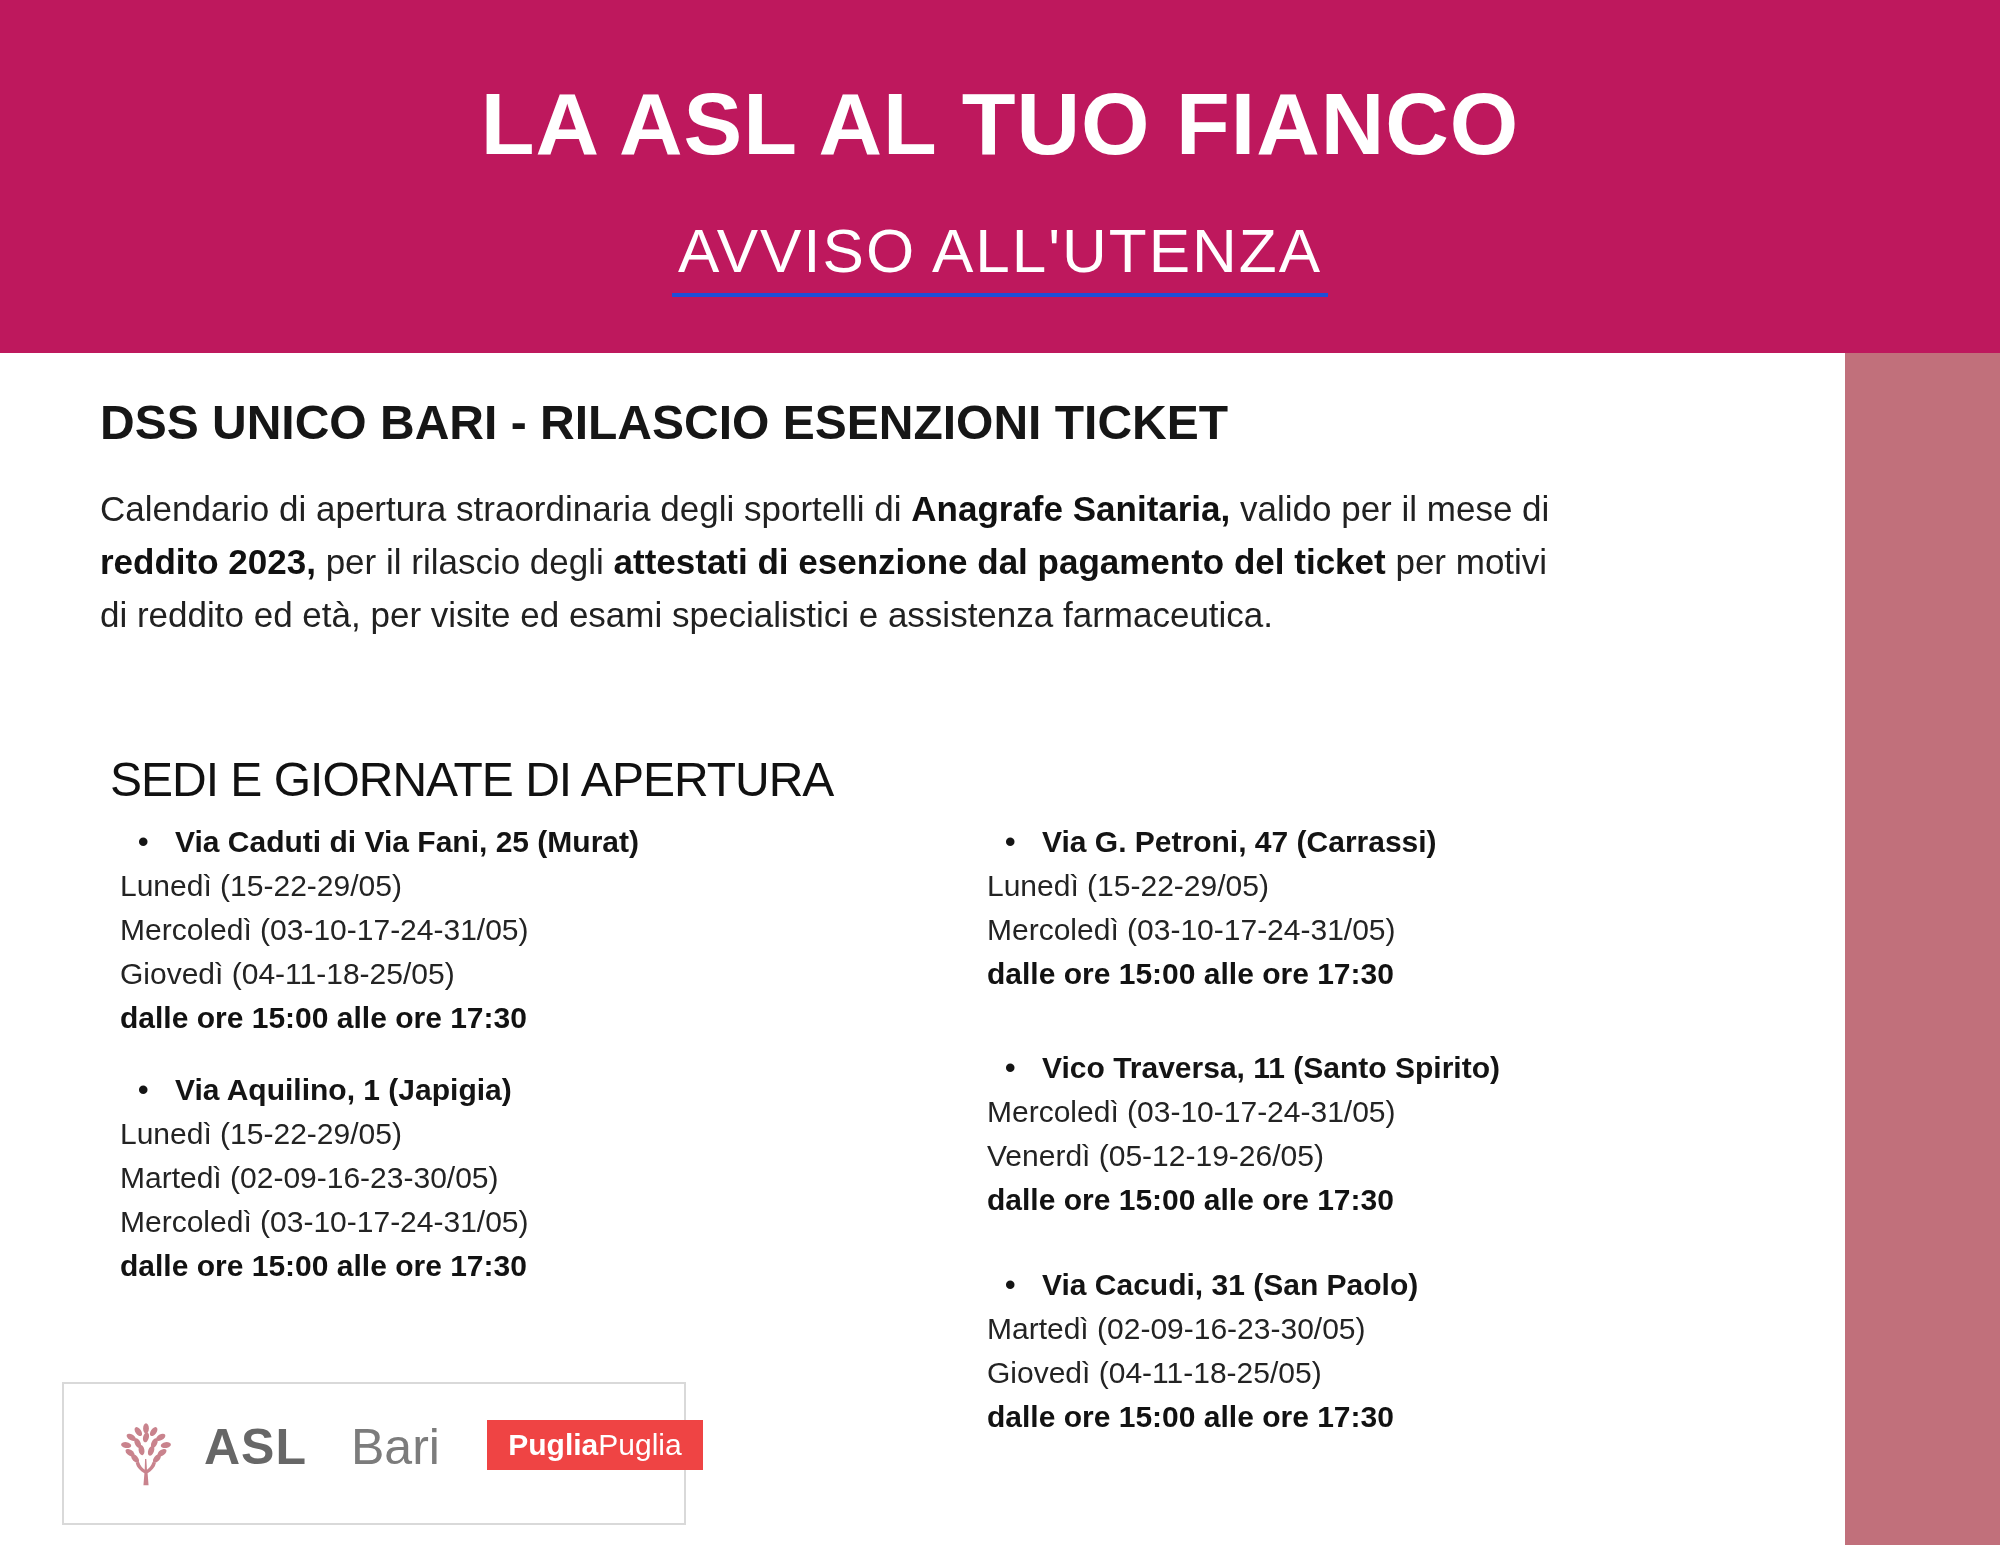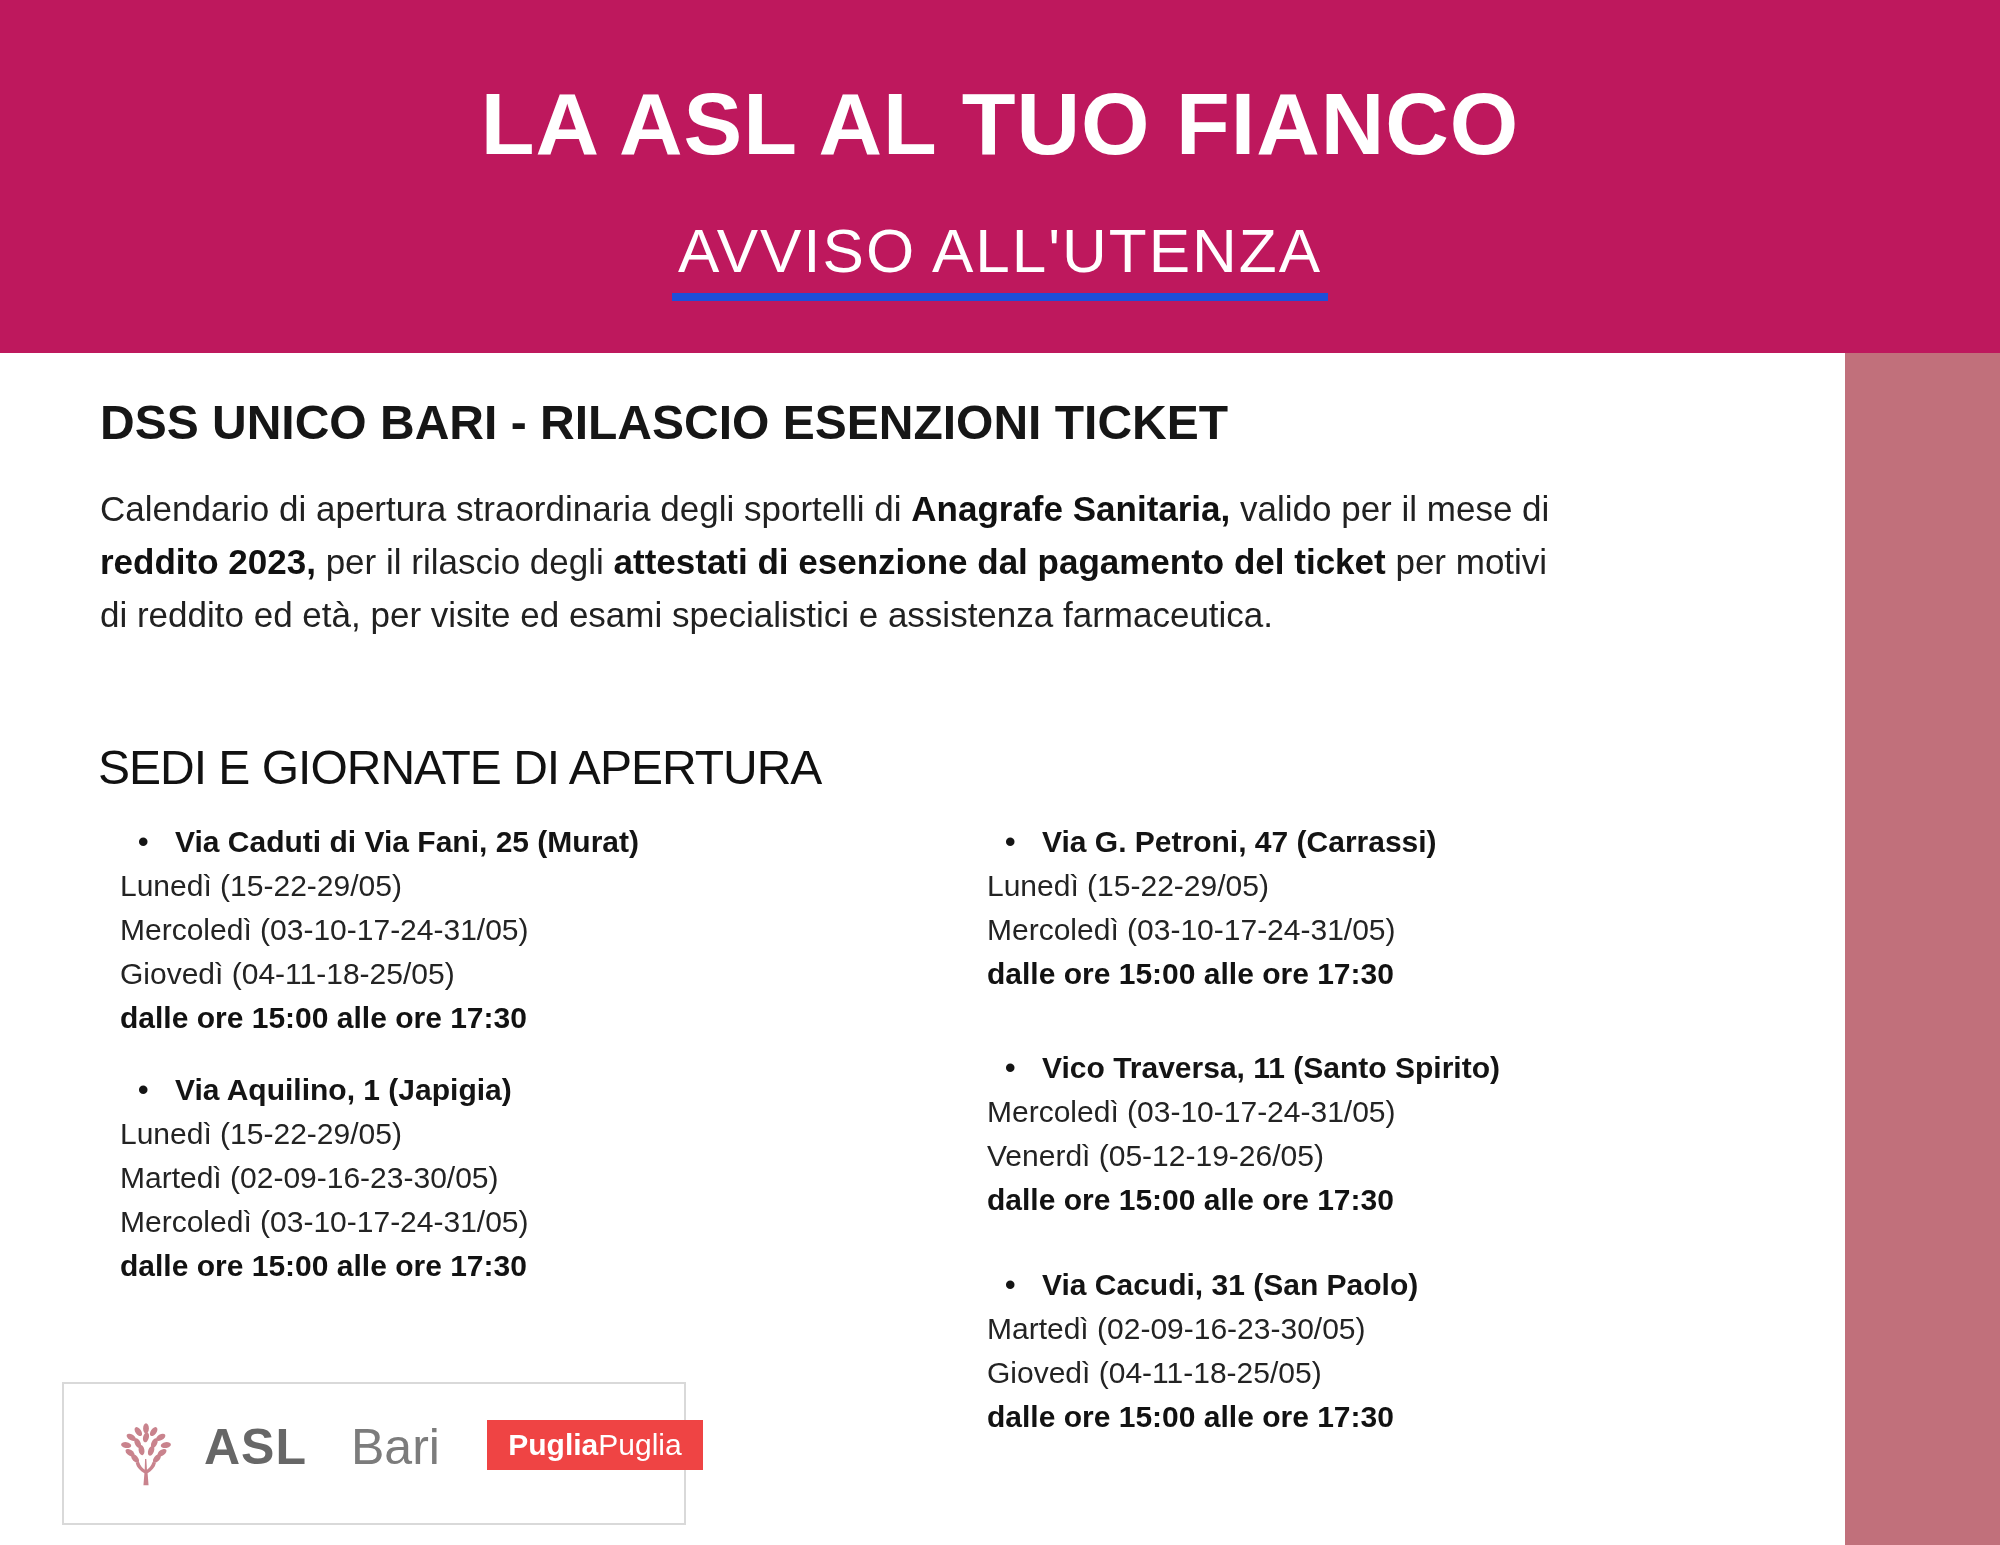--- a/index.html
+++ b/index.html
@@ -11,31 +11,31 @@
   .stripe{position:absolute;top:0;right:0;width:155px;height:1545px;background:#c1707b;}
   
   .banner{position:absolute;top:0;left:0;width:2000px;height:353px;background:#be185d;}
   .banner-title{
     position:absolute;top:78px;left:0;width:2000px;text-align:center;
     color:#ffffff;font-size:88px;font-weight:bold;letter-spacing:1px;line-height:1.05;margin:0;
   }
   .banner-subtitle-wrap{position:absolute;top:218px;left:0;width:2000px;text-align:center;}
   .banner-subtitle{
     display:inline-block;color:#ffffff;font-size:62px;font-weight:400;letter-spacing:2px;
-    border-bottom:8px solid #1d4ed8;padding:0 6px 10px 6px;line-height:1.05;
+    border-bottom:4px solid #1d4ed8;padding:0 6px 10px 6px;line-height:1.05;
   }
   .doc-title{
     position:absolute;top:395px;left:100px;margin:0;
     font-size:48px;font-weight:bold;color:#161616;letter-spacing:0;
   }
   .intro{position:absolute;top:482px;left:100px;width:1700px;color:#212121;font-size:35px;}
   .intro-line{white-space:nowrap;line-height:53px;}
   .intro b{font-weight:bold;color:#111;}
   .section-heading{
-    position:absolute;top:740px;left:98px;margin:0;
+    position:absolute;top:740px;left:98px;margin:12px;
     font-size:48px;font-weight:400;color:#111;letter-spacing:-1px;
   }
   .loc-block{position:absolute;width:780px;color:#1c1c1c;font-size:30px;line-height:44px;}
   .col-left{left:120px;}
   .col-right{left:987px;}
   .loc-head{padding-left:18px;font-weight:bold;color:#141414;}
   .bullet{display:inline-block;width:37px;font-weight:bold;}
   .day{font-weight:400;color:#232323;}
   .hours{font-weight:bold;color:#121212;}
   

